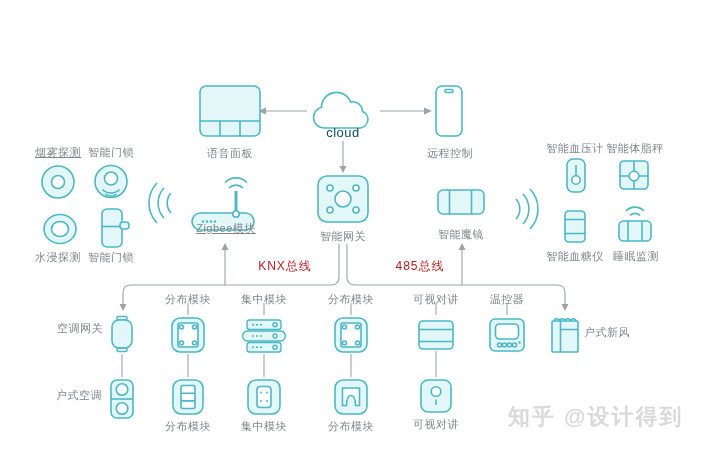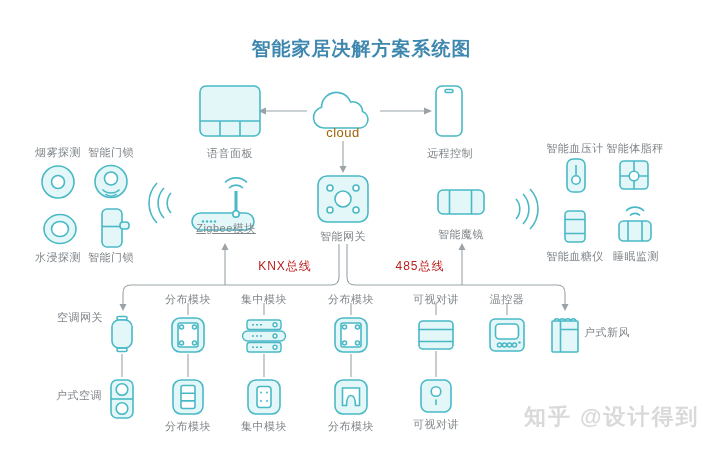--- a/index.html
+++ b/index.html
@@ -14,25 +14,25 @@
   .node{position:absolute;}
   .lbl{
     position:absolute;font-size:11px;color:#7f8589;white-space:nowrap;
     transform:translateX(-50%);letter-spacing:0.5px;
   }
   .buslbl{
     position:absolute;font-size:12px;color:#b91c1c;white-space:nowrap;
     transform:translateX(-50%);letter-spacing:1px;text-align:center;
   }
   .cloud-text{
-    position:absolute;font-size:13px;color:#a16207;transform:translateX(-50%);
+    position:absolute;font-size:13px;color:#0c4a6e;transform:translateX(-50%);
     letter-spacing:0.5px;
   }
   .watermark{
-    position:absolute;left:524px;top:402px;font-size:22px;color:#d9d9d9;
+    position:absolute;left:508px;top:402px;font-size:22px;color:#d9d9d9;
     letter-spacing:2px;font-weight:bold;white-space:nowrap;
   }
   svg.icon{display:block;}
   svg.icon *{vector-effect:non-scaling-stroke;}
   .wires{position:absolute;left:0;top:0;pointer-events:none;}
 </style>
 </head>
 <body>
 
 <div id="stage">
@@ -61,21 +61,20 @@
       <polygon points="258,111 266,107.5 266,114.5"></polygon>
       <polygon points="432,111 424,107.5 424,114.5"></polygon>
       <polygon points="343,173 339.5,166 346.5,166"></polygon>
       <polygon points="123,311 119.5,304 126.5,304"></polygon>
       <polygon points="565,311 561.5,304 568.5,304"></polygon>
       <polygon points="225,243 221.5,250 228.5,250"></polygon>
       <polygon points="462,243 458.5,250 465.5,250"></polygon>
     </g>
   </svg>
 
-  <div class="title">智能家居决解方案系统图</div>
 
   <div class="node" style="left:198px;top:84px;">
     <svg class="icon" width="64" height="54" viewBox="0 0 64 54" fill="none" stroke="#4ab9c6" stroke-width="1.6">
       <rect x="2" y="2" width="60" height="50" rx="6" fill="#e3f6f8"></rect>
       <path d="M2 37 H62 M22 37 V52 M42 37 V52"></path>
     </svg>
   </div>
   <div class="lbl" style="left:230px;top:146px;">语音面板</div>
 
   <div class="node" style="left:306px;top:87px;">
@@ -86,21 +85,21 @@
   <div class="cloud-text" style="left:343px;top:125px;">cloud</div>
 
   <div class="node" style="left:434px;top:84px;">
     <svg class="icon" width="30" height="54" viewBox="0 0 30 54" fill="none" stroke="#4ab9c6" stroke-width="1.6">
       <rect x="2" y="2" width="26" height="50" rx="6" fill="#ffffff"></rect>
       <rect x="11" y="5.5" width="8" height="3" rx="1.5"></rect>
     </svg>
   </div>
   <div class="lbl" style="left:450px;top:146px;">远程控制</div>
 
-  <div class="lbl" style="left:58px;top:145px;">烟雾探测</div>
+  <div class="lbl" style="left:58px;top:145px;text-decoration:underline;">烟雾探测</div>
   <div class="node" style="left:39px;top:163px;">
     <svg class="icon" width="38" height="38" viewBox="0 0 38 38" fill="none" stroke="#4ab9c6" stroke-width="1.6">
       <circle cx="19" cy="19" r="16" fill="#e3f6f8"></circle>
       <circle cx="19" cy="19" r="6.5" fill="#ffffff"></circle>
     </svg>
   </div>
 
   <div class="lbl" style="left:111px;top:145px;">智能门锁</div>
   <div class="node" style="left:90px;top:162px;">
     <svg class="icon" width="42" height="42" viewBox="0 0 42 42" fill="none" stroke="#4ab9c6" stroke-width="1.6">
@@ -211,21 +210,21 @@
       <path d="M9 5 a12.5 12.5 0 0 1 18 0"></path>
       <rect x="2" y="15" width="32" height="20" rx="4.5" fill="#e3f6f8"></rect>
       <path d="M11 15 V35 M25 15 V35"></path>
     </svg>
   </div>
   <div class="lbl" style="left:636px;top:249px;">睡眠监测</div>
 
   <div class="buslbl" style="left:285px;top:258px;">KNX总线</div>
   <div class="buslbl" style="left:420px;top:258px;">485总线</div>
 
-  <div class="lbl" style="left:80px;top:310px;">空调网关</div>
+  <div class="lbl" style="left:80px;top:321px;">空调网关</div>
   <div class="node" style="left:109px;top:314px;">
     <svg class="icon" width="26" height="40" viewBox="0 0 26 40" fill="none" stroke="#4ab9c6" stroke-width="1.6">
       <rect x="8" y="2.5" width="10" height="3.5" rx="1.5"></rect>
       <rect x="3" y="6" width="20" height="28" rx="7" fill="#e3f6f8"></rect>
       <rect x="8" y="34" width="10" height="3.5" rx="1.5"></rect>
     </svg>
   </div>
 
   <div class="lbl" style="left:188px;top:292px;">分布模块</div>
   <div class="node" style="left:170px;top:316px;">

